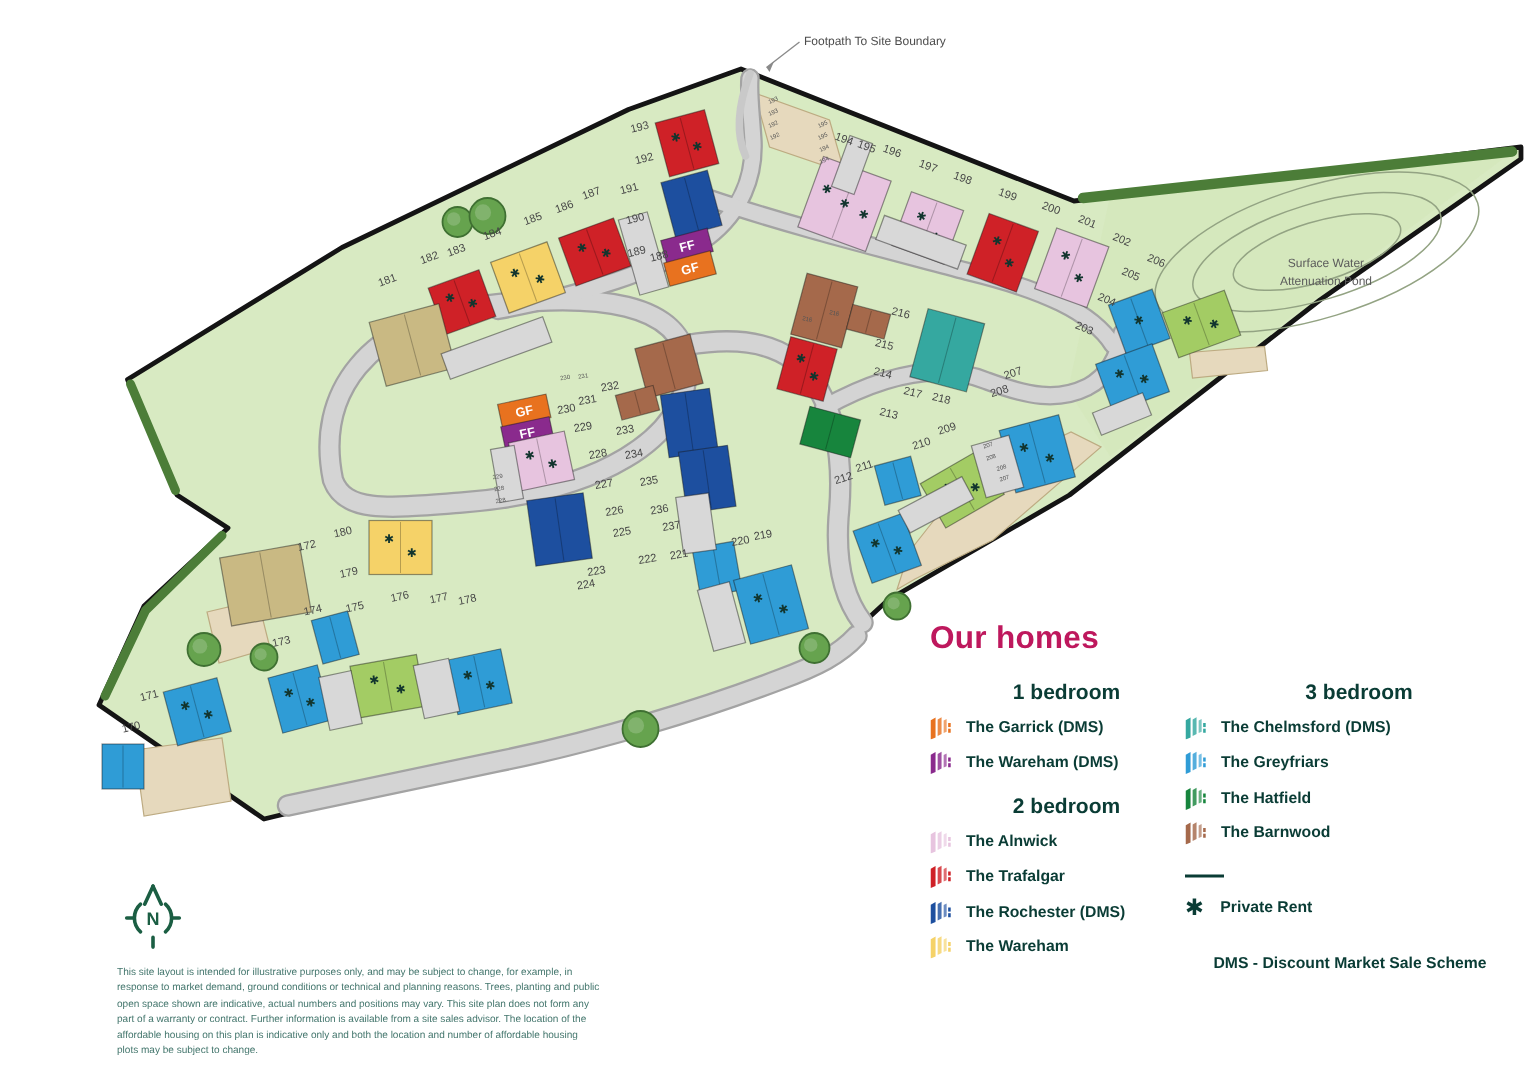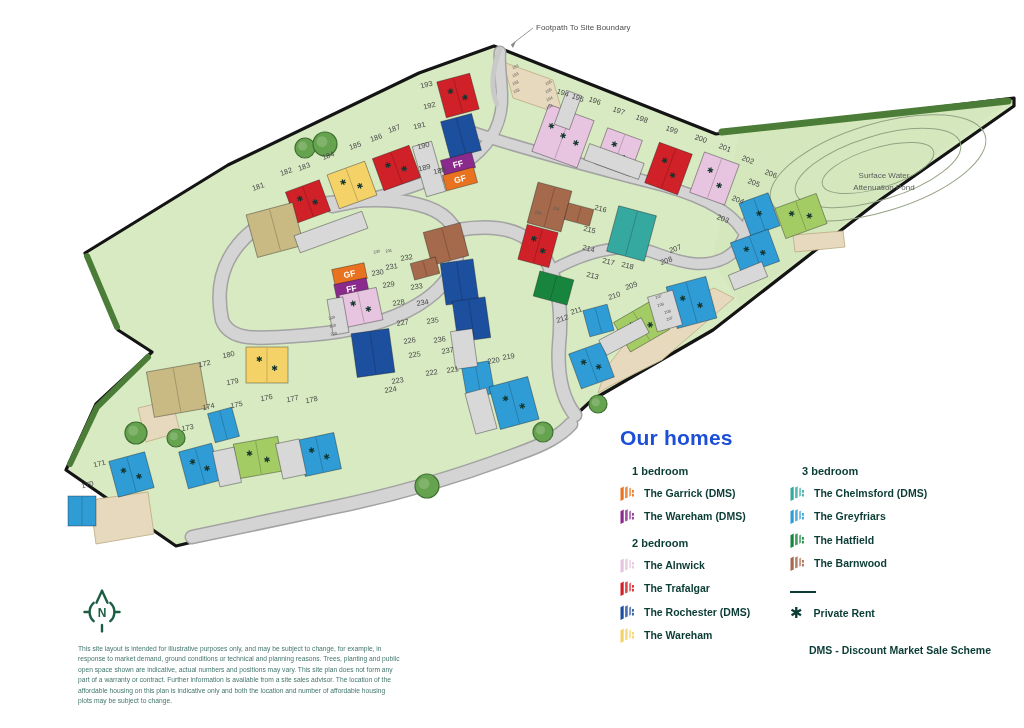--- a/index.html
+++ b/index.html
@@ -11,25 +11,25 @@
   .flat-label{font-family:"Liberation Sans",sans-serif;font-size:8.5px;font-weight:bold;fill:#ffffff;text-anchor:middle;}
   .star{font-family:"DejaVu Sans",sans-serif;font-size:8px;fill:#12352e;text-anchor:middle;}
   .map-note{font-family:"Liberation Sans",sans-serif;font-size:8px;fill:#4d4d4d;}
   .pond-note{font-family:"Liberation Sans",sans-serif;font-size:8px;fill:#5c5c5c;text-anchor:middle;}
 
   #brand{position:absolute;left:62px;top:48px;width:122px;text-align:center;}
   #brand .logo{margin:0 auto 8px auto;width:40px;height:42px;}
   #brand .t1,#brand .t2{color:#149a72;font-weight:bold;font-size:12.5px;line-height:1.25;}
 
   #legend{position:absolute;left:620px;top:414px;width:392px;color:#0a3c35;}
-  #legend h1{margin:12px 0 6px 0;font-size:21px;letter-spacing:.2px;color:#1d4ed8;}
+  #legend h1{margin:0 0 6px 0;font-size:21px;letter-spacing:.2px;color:#be185d;}
   #legend .cols{display:flex;}
   #legend .col1{width:170px;}
   #legend .col2{width:220px;}
-  .sec-head{font-size:11px;font-weight:bold;margin:9px 0 4px 12px;}
+  .sec-head{font-size:14px;font-weight:bold;margin:9px 0 4px 12px;text-align:center;}
   .lg-item{display:flex;align-items:center;gap:9px;height:23.5px;}
   .lg-item .nm{font-size:10.5px;font-weight:bold;}
   .divider{width:26px;border-top:2px solid #0a3c35;margin:16px 0 8px 0;}
   .pr-row{display:flex;align-items:center;gap:11px;height:24px;}
   .pr-star{font-size:15px;font-weight:bold;font-family:"DejaVu Sans",sans-serif;}
   .pr-txt{font-size:10.5px;font-weight:bold;}
   .dms{font-size:10.5px;font-weight:bold;margin-top:19px;text-align:center;}
 
   #compass{position:absolute;left:78px;top:588px;width:48px;height:48px;}
   #disclaimer{position:absolute;left:78px;top:644px;width:322px;font-size:6.7px;line-height:1.55;color:#45776e;}

